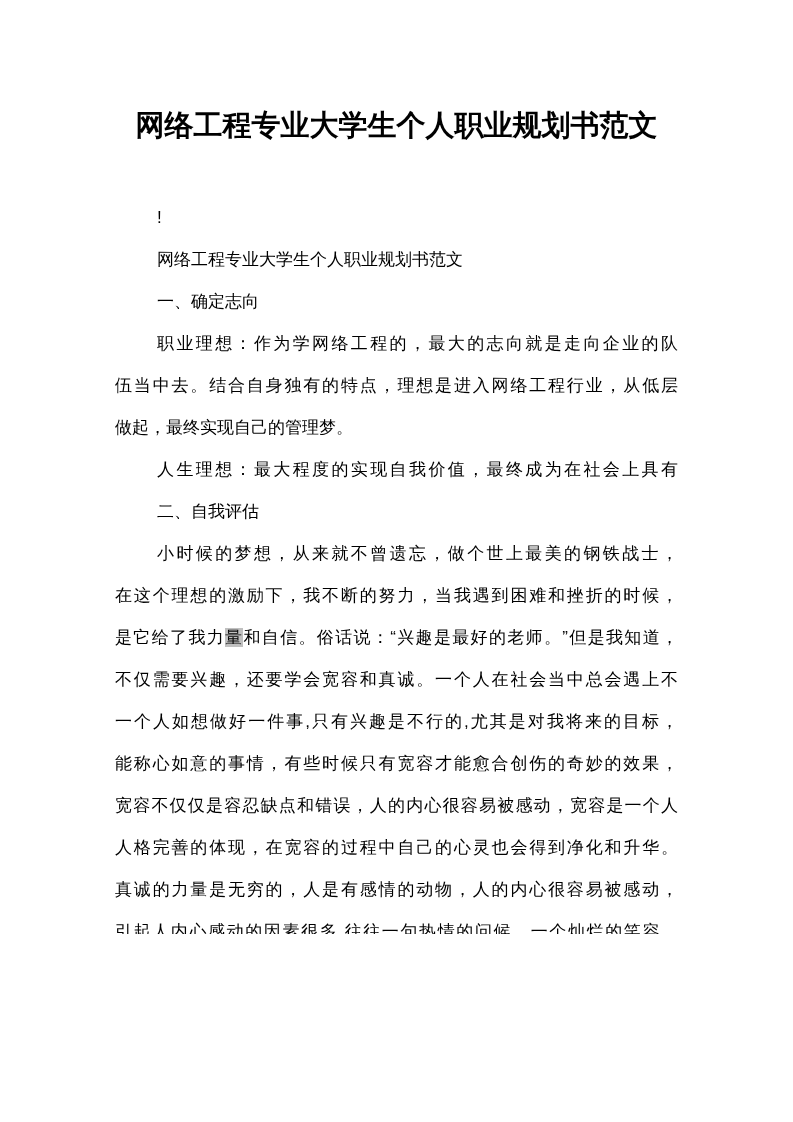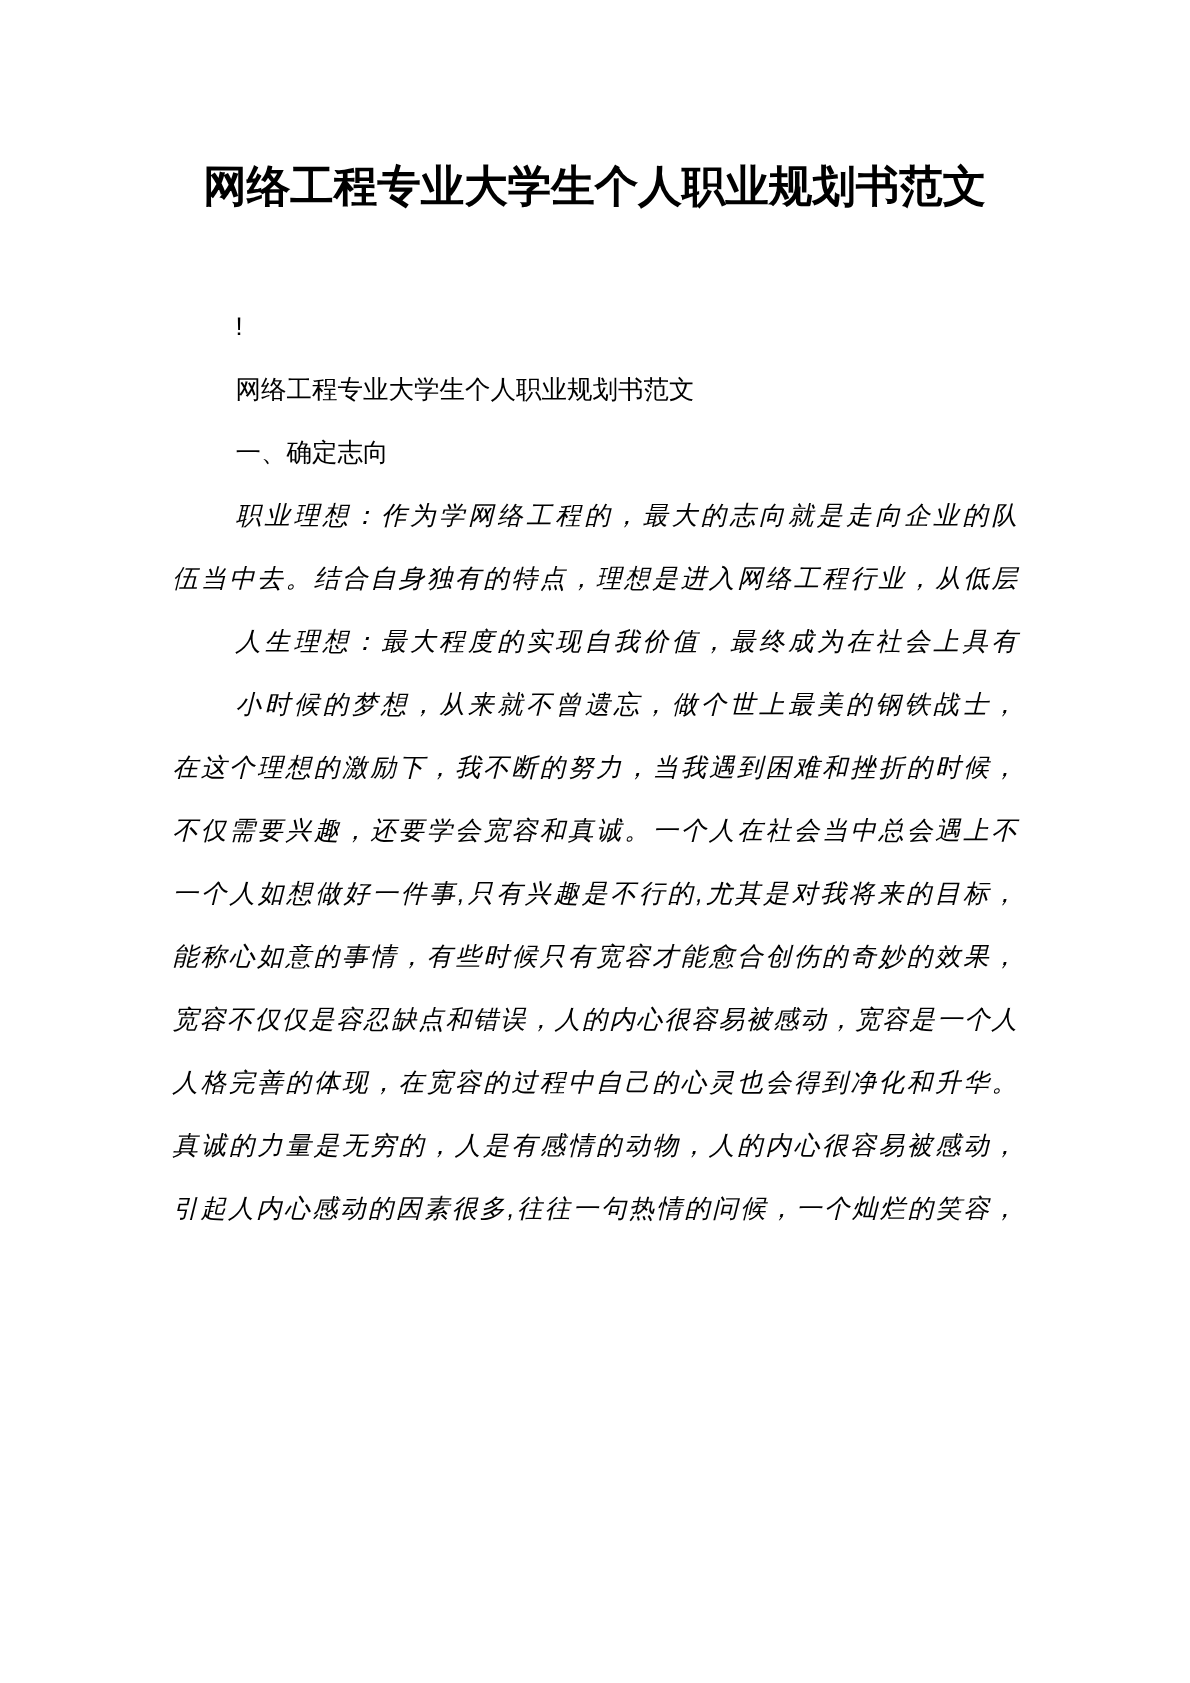--- a/index.html
+++ b/index.html
@@ -40,21 +40,20 @@
     height: 42px;
     white-space: normal;
   }
   .line.first {
     text-indent: 42px;
   }
   .line.fill {
     text-align: justify;
     text-align-last: justify;
     text-justify: inter-character;
-    font-style: italic;
   }
   .hl {
     background: var(--highlight, #c0c0c0);
   }
   .page-number {
     position: absolute;
     top: 1020px;
     left: 0;
     right: 0;
     height: 22px;
@@ -70,23 +69,26 @@
 
 <div class="page">
   <h1 class="doc-title">网络工程专业大学生个人职业规划书范文</h1>
 
   <div class="doc-body" id="doc-body">
       <div class="line first">!</div>
       <div class="line first">网络工程专业大学生个人职业规划书范文</div>
       <div class="line first">一、确定志向</div>
       <div class="line first fill">职业理想：作为学网络工程的，最大的志向就是走向企业的队</div>
       <div class="line fill">伍当中去。结合自身独有的特点，理想是进入网络工程行业，从低层</div>
+      <div class="line">做起，最终实现自己的管理梦。</div>
       <div class="line first fill">人生理想：最大程度的实现自我价值，最终成为在社会上具有</div>
+      <div class="line first">二、自我评估</div>
       <div class="line first fill">小时候的梦想，从来就不曾遗忘，做个世上最美的钢铁战士，</div>
       <div class="line fill">在这个理想的激励下，我不断的努力，当我遇到困难和挫折的时候，</div>
+      <div class="line fill">是它给了我力<span class="hl">量</span>和自信。俗话说：“兴趣是最好的老师。”但是我知道，</div>
       <div class="line fill">不仅需要兴趣，还要学会宽容和真诚。一个人在社会当中总会遇上不</div>
       <div class="line fill">一个人如想做好一件事,只有兴趣是不行的,尤其是对我将来的目标，</div>
       <div class="line fill">能称心如意的事情，有些时候只有宽容才能愈合创伤的奇妙的效果，</div>
       <div class="line fill">宽容不仅仅是容忍缺点和错误，人的内心很容易被感动，宽容是一个人</div>
       <div class="line fill">人格完善的体现，在宽容的过程中自己的心灵也会得到净化和升华。</div>
       <div class="line fill">真诚的力量是无穷的，人是有感情的动物，人的内心很容易被感动，</div>
       <div class="line fill">引起人内心感动的因素很多,往往一句热情的问候，一个灿烂的笑容，</div>
     </div>
 
   <div class="page-number">1</div>

